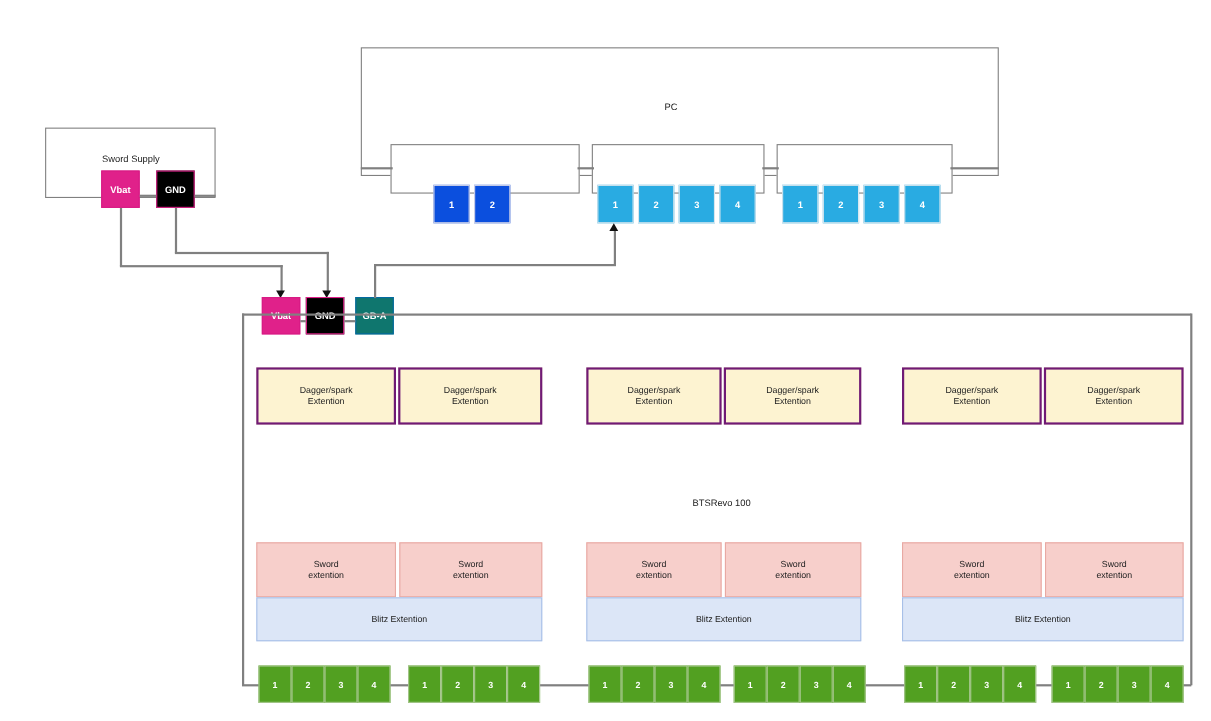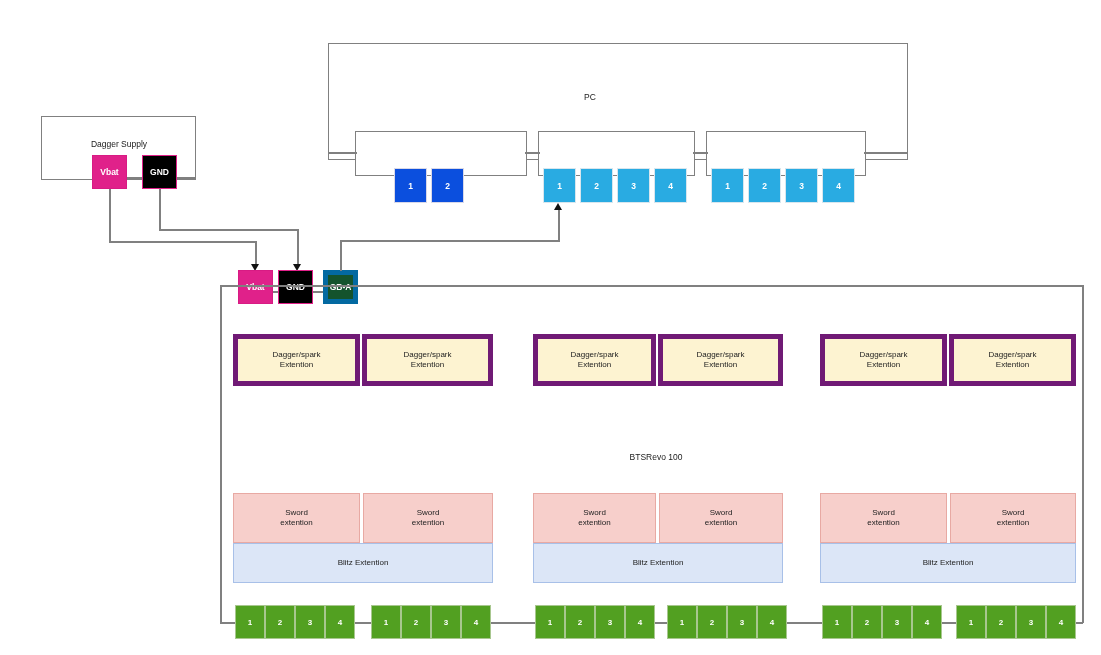--- a/index.html
+++ b/index.html
@@ -13,48 +13,48 @@
 
   
   .ln{position:absolute;background:#808080;}
   .lnh{height:1.6px;}
   .lnv{width:1.6px;}
 
   
   .chip{display:flex;align-items:center;justify-content:center;font-size:8.5px;font-weight:bold;color:#ffffff;}
   .chip-vbat{background:#E0218A;border:1px solid #d81b84;}
   .chip-gnd{background:#000000;border:1px solid #E0218A;}
-  .chip-gba{background:#14532d;border:5px solid #0369a1;color:#ffffff;}
+  .chip-gba{background:#0f766e;border:1px solid #0369a1;color:#ffffff;}
 
   
   .port{display:flex;align-items:center;justify-content:center;font-size:8.5px;font-weight:bold;color:#ffffff;}
   .port-dark{background:#0B4FDE;border:1px solid #d8d8e8;}
   .port-light{background:#29ABE2;border:1px solid #d8e6ee;}
 
   
-  .card-dagger{background:#FDF3D1;border:5px solid #701a75;font-size:8px;color:#222;}
+  .card-dagger{background:#FDF3D1;border:2px solid #701a75;font-size:8px;color:#222;}
   .card-sword{background:#F7CFCB;border:1px solid #E8A9A3;font-size:8px;color:#222;}
   .card-blitz{background:#DCE6F7;border:1px solid #A8C0E8;font-size:8px;color:#222;}
 
   
   .cell-green{background:#52A021;border:1px solid #a8c78f;display:flex;align-items:center;
               justify-content:center;font-size:8px;font-weight:bold;color:#ffffff;}
 
   .title-text{font-size:8.5px;color:#1a1a1a;}
   .arrow{position:absolute;width:0;height:0;}
   .arrow-down{border-left:4.5px solid transparent;border-right:4.5px solid transparent;border-top:7px solid #111;}
   .arrow-up{border-left:4.5px solid transparent;border-right:4.5px solid transparent;border-bottom:7px solid #111;}
 </style>
 </head>
 <body>
 
 <div id="stage">
 
   <div class="abs outline" style="left:328px;top:43px;width:580px;height:117px;"></div>
-  <div class="abs lbl title-text" style="left:540px;top:90px;width:100px;height:14px;">PC</div>
+  <div class="abs lbl title-text" style="left:560px;top:90px;width:100px;height:14px;">PC</div>
 
   <div class="abs outline" style="left:355px;top:131px;width:172px;height:45px;"></div>
   <div class="abs port port-dark" style="left:394px;top:168px;width:33px;height:35px;">1</div>
   <div class="abs port port-dark" style="left:431px;top:168px;width:33px;height:35px;">2</div>
 
   <div class="abs outline" style="left:538px;top:131px;width:157px;height:45px;"></div>
   <div class="abs port port-light" style="left:543px;top:168px;width:33px;height:35px;">1</div>
   <div class="abs port port-light" style="left:580px;top:168px;width:33px;height:35px;">2</div>
   <div class="abs port port-light" style="left:617px;top:168px;width:33px;height:35px;">3</div>
   <div class="abs port port-light" style="left:654px;top:168px;width:33px;height:35px;">4</div>
@@ -64,21 +64,21 @@
   <div class="abs port port-light" style="left:748px;top:168px;width:33px;height:35px;">2</div>
   <div class="abs port port-light" style="left:785px;top:168px;width:33px;height:35px;">3</div>
   <div class="abs port port-light" style="left:822px;top:168px;width:33px;height:35px;">4</div>
 
   <div class="ln lnh" style="left:328px;top:152px;width:29px;"></div>
   <div class="ln lnh" style="left:525px;top:152px;width:15px;"></div>
   <div class="ln lnh" style="left:693px;top:152px;width:15px;"></div>
   <div class="ln lnh" style="left:864px;top:152px;width:44px;"></div>
 
   <div class="abs outline" style="left:41px;top:116px;width:155px;height:64px;"></div>
-  <div class="abs lbl title-text" style="left:69px;top:137px;width:100px;height:14px;">Dagger Supply</div>
+  <div class="abs lbl title-text" style="left:69px;top:137px;width:100px;height:14px;">Sword Supply</div>
   <div class="abs chip chip-vbat" style="left:92px;top:155px;width:35px;height:34px;">Vbat</div>
   <div class="abs chip chip-gnd" style="left:142px;top:155px;width:35px;height:34px;">GND</div>
   <div class="ln lnh" style="left:127px;top:177px;width:15px;"></div>
   <div class="ln lnh" style="left:177px;top:177px;width:19px;"></div>
 
   <div class="ln lnv" style="left:109px;top:189px;height:53px;"></div>
   <div class="ln lnh" style="left:109px;top:241px;width:148px;"></div>
   <div class="ln lnv" style="left:255px;top:241px;height:25px;"></div>
   <div class="arrow arrow-down" style="left:251px;top:264px;"></div>
 

